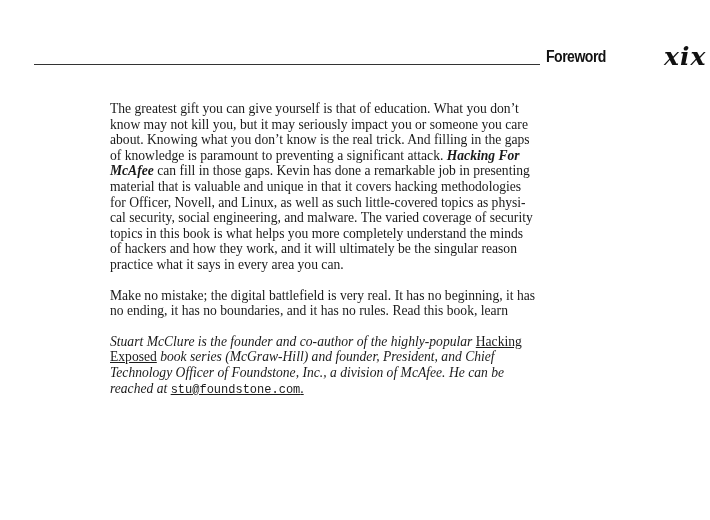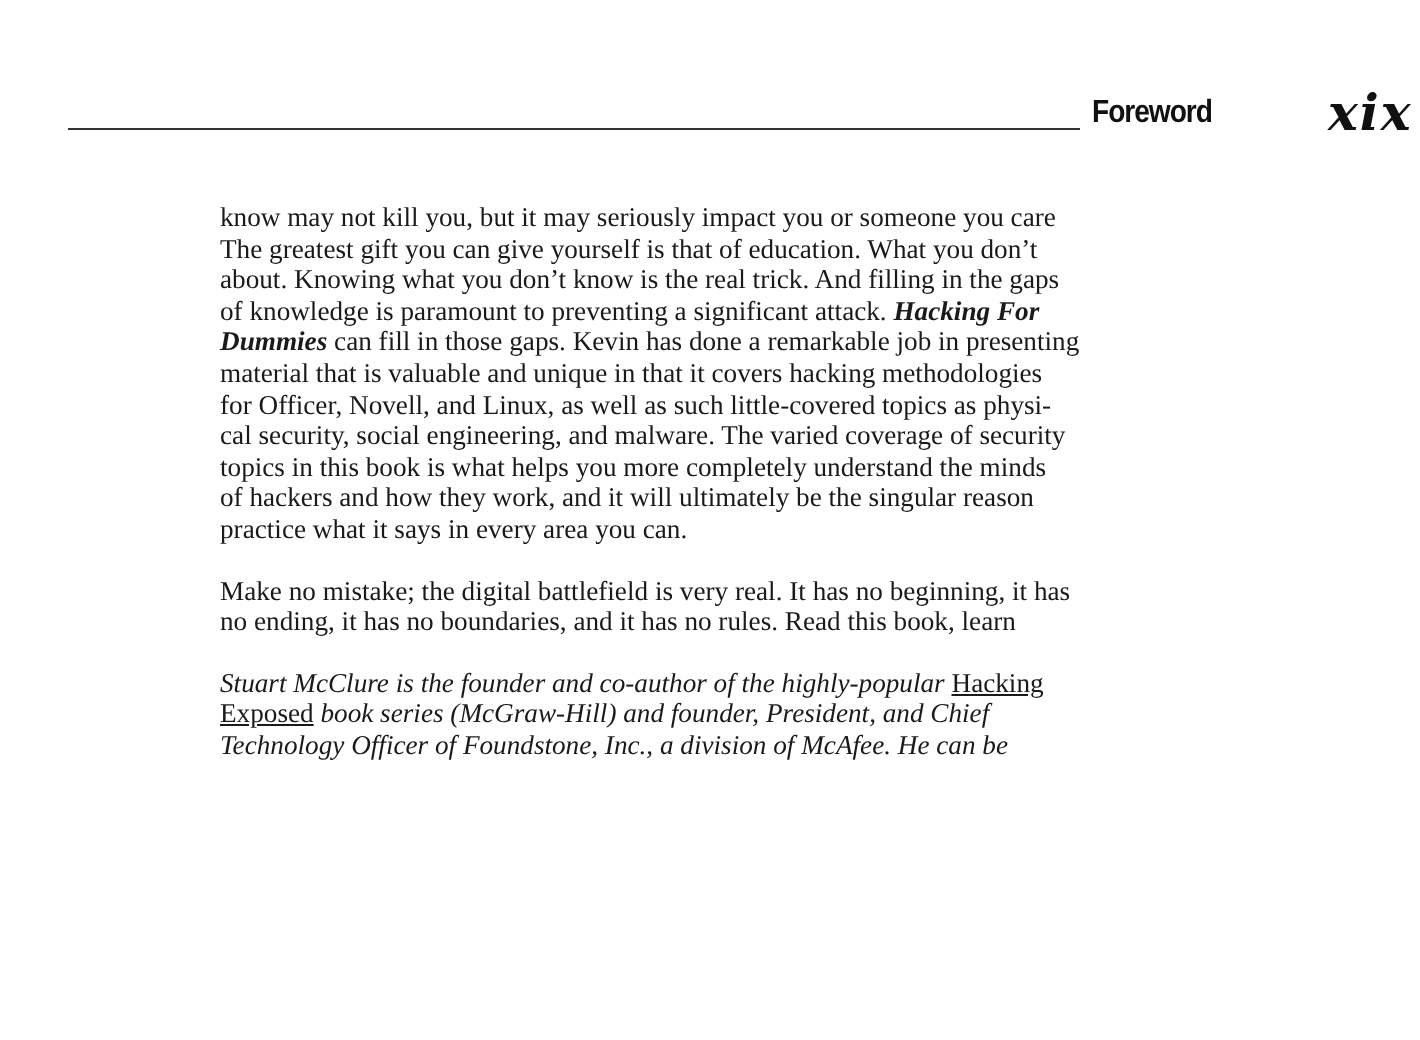--- a/index.html
+++ b/index.html
@@ -37,34 +37,35 @@
 </style>
 </head>
 <body>
 
 <div class="header-rule"></div>
 <div class="header-title">Foreword</div>
 <div class="page-number">xix</div>
 
 <div class="body-text">
   <p>
+    <span class="line">The greatest gift you can give yourself is that of education. What you don’t</span>
     <span class="line">know may not kill you, but it may seriously impact you or someone you care</span>
-    <span class="line">The greatest gift you can give yourself is that of education. What you don’t</span>
     <span class="line">about. Knowing what you don’t know is the real trick. And filling in the gaps</span>
     <span class="line"><span>of knowledge is paramount to preventing a significant attack. </span><em>Hacking For</em></span>
-    <span class="line"><em>Dummies</em> <span>can fill in those gaps. Kevin has done a remarkable job in presenting</span></span>
+    <span class="line"><em>McAfee</em> <span>can fill in those gaps. Kevin has done a remarkable job in presenting</span></span>
     <span class="line">material that is valuable and unique in that it covers hacking methodologies</span>
     <span class="line">for Officer, Novell, and Linux, as well as such little-covered topics as physi-</span>
     <span class="line">cal security, social engineering, and malware. The varied coverage of security</span>
     <span class="line">topics in this book is what helps you more completely understand the minds</span>
     <span class="line">of hackers and how they work, and it will ultimately be the singular reason</span>
     <span class="line">practice what it says in every area you can.</span>
   </p>
   <p>
     <span class="line">Make no mistake; the digital battlefield is very real. It has no beginning, it has</span>
     <span class="line">no ending, it has no boundaries, and it has no rules. Read this book, learn</span>
   </p>
   <p class="bio">
     <span class="line"><span>Stuart McClure is the founder and co-author of the highly-popular </span><span class="roman">Hacking</span></span>
     <span class="line"><span class="roman">Exposed</span><span> book series (McGraw-Hill) and founder, President, and Chief</span></span>
     <span class="line">Technology Officer of Foundstone, Inc., a division of McAfee. He can be</span>
+    <span class="line"><span>reached at </span><span class="mono roman" style="font-style:normal">stu@foundstone.com</span><span class="roman" style="font-style:normal">.</span></span>
   </p>
 </div>
 
 </body></html>

